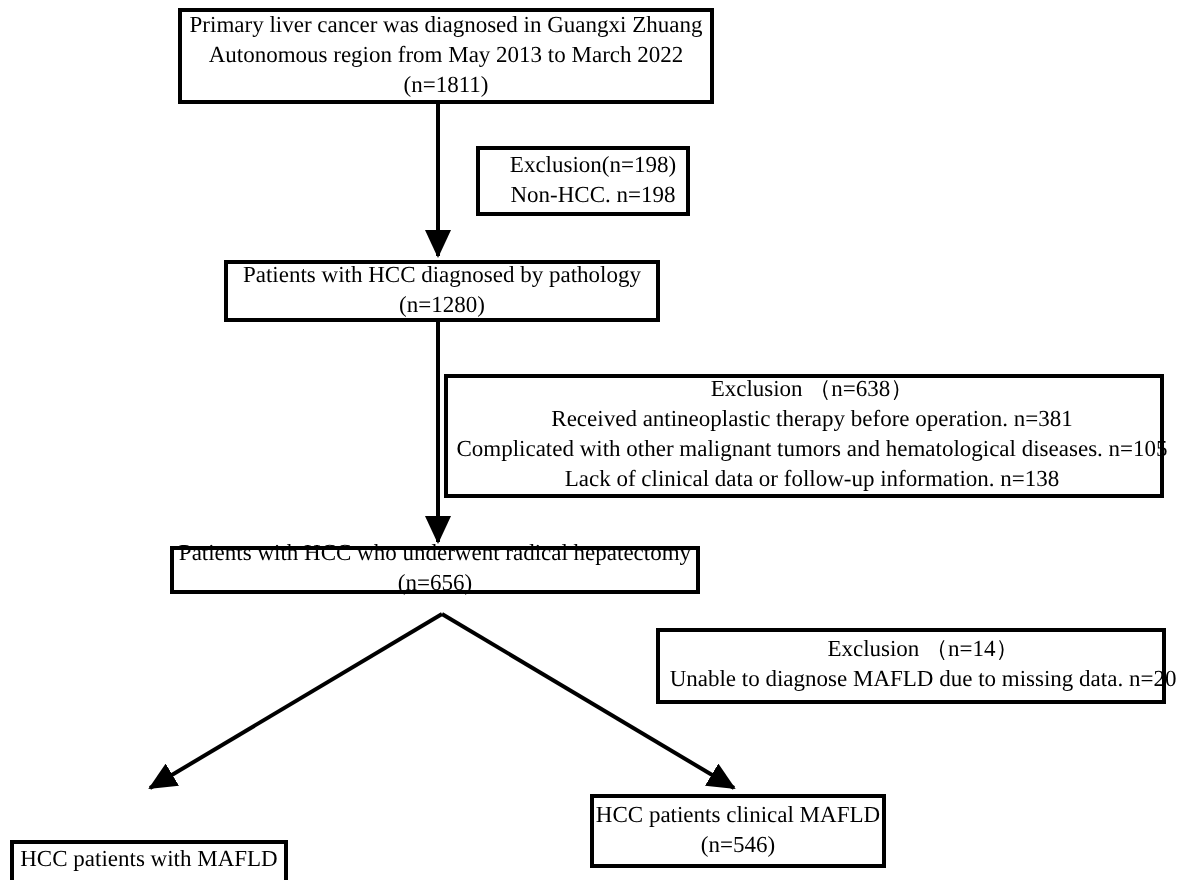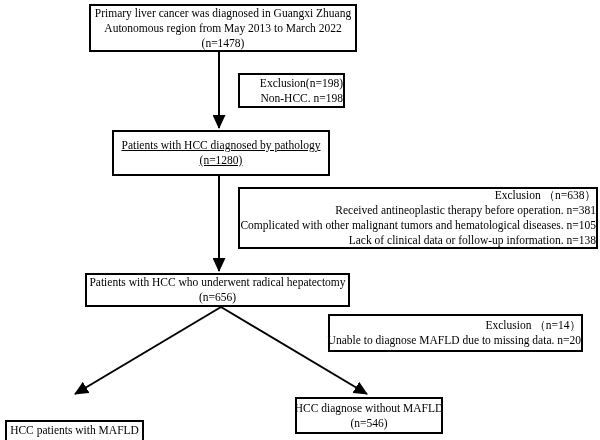--- a/index.html
+++ b/index.html
@@ -22,21 +22,21 @@
     position:absolute;
     border:2px solid #000000;
     background:#ffffff;
     font-size:11.5px;
     line-height:15px;
     display:flex;
     flex-direction:column;
     justify-content:center;
   }
   .box.center { align-items:center; text-align:center; }
-  .box.leftal { align-items:flex-end; text-align:left; }
+  .box.leftal { align-items:center; text-align:left; }
   .ln { white-space:nowrap; }
 </style>
 </head>
 <body>
 
 <div class="canvas">
 
   <svg class="arrows" width="600" height="440" viewBox="0 0 600 440">
     <defs>
       <marker id="arrowhead" markerUnits="userSpaceOnUse" markerWidth="15" markerHeight="13" refX="13" refY="6.5" orient="auto">
@@ -45,53 +45,53 @@
     </defs>
     <line x1="219" y1="52" x2="219" y2="128" stroke="#000000" stroke-width="2" marker-end="url(#arrowhead)"></line>
     <line x1="219" y1="161" x2="219" y2="271" stroke="#000000" stroke-width="2" marker-end="url(#arrowhead)"></line>
     <line x1="221" y1="307" x2="75" y2="394" stroke="#000000" stroke-width="2" marker-end="url(#arrowhead)"></line>
     <line x1="221" y1="307" x2="367" y2="394" stroke="#000000" stroke-width="2" marker-end="url(#arrowhead)"></line>
   </svg>
 
   <div class="box center" style="left:89px; top:4px; width:268px; height:48px;">
     <div class="ln">Primary liver cancer was diagnosed in Guangxi Zhuang</div>
     <div class="ln">Autonomous region from May 2013 to March 2022</div>
-    <div class="ln">(n=1478)</div>
+    <div class="ln">(n=1811)</div>
   </div>
 
   <div class="box leftal" style="left:238px; top:73px; width:107px; height:35px; padding-left:10px;">
     <div class="ln">Exclusion(n=198)</div>
     <div class="ln">Non-HCC. n=198</div>
   </div>
 
-  <div class="box center" style="left:112px; top:130px; width:218px; height:46px;text-decoration:underline;">
+  <div class="box center" style="left:112px; top:130px; width:218px; height:31px;">
     <div class="ln">Patients with HCC diagnosed by pathology</div>
     <div class="ln">(n=1280)</div>
   </div>
 
-  <div class="box leftal" style="left:238px; top:187px; width:360px; height:62px; padding-left:8px;">
+  <div class="box leftal" style="left:222px; top:187px; width:360px; height:62px; padding-left:8px;">
     <div class="ln">Exclusion （n=638）</div>
     <div class="ln">Received antineoplastic therapy before operation. n=381</div>
     <div class="ln">Complicated with other malignant tumors and hematological diseases. n=105</div>
     <div class="ln">Lack of clinical data or follow-up information. n=138</div>
   </div>
 
-  <div class="box center" style="left:85px; top:273px; width:265px; height:34px;">
+  <div class="box center" style="left:85px; top:273px; width:265px; height:24px;">
     <div class="ln">Patients with HCC who underwent radical hepatectomy</div>
     <div class="ln">(n=656)</div>
   </div>
 
   <div class="box leftal" style="left:328px; top:314px; width:255px; height:38px; padding-left:12px;">
     <div class="ln">Exclusion （n=14）</div>
     <div class="ln">Unable to diagnose MAFLD due to missing data. n=20</div>
   </div>
 
   <div class="box center" style="left:5px; top:420px; width:139px; height:36px;">
     <div class="ln">HCC patients with MAFLD</div>
     <div class="ln">(n=84)</div>
   </div>
 
   <div class="box center" style="left:295px; top:397px; width:148px; height:37px;">
-    <div class="ln">HCC diagnose without MAFLD</div>
+    <div class="ln">HCC patients clinical MAFLD</div>
     <div class="ln">(n=546)</div>
   </div>
 
 </div>
 
 </body></html>

